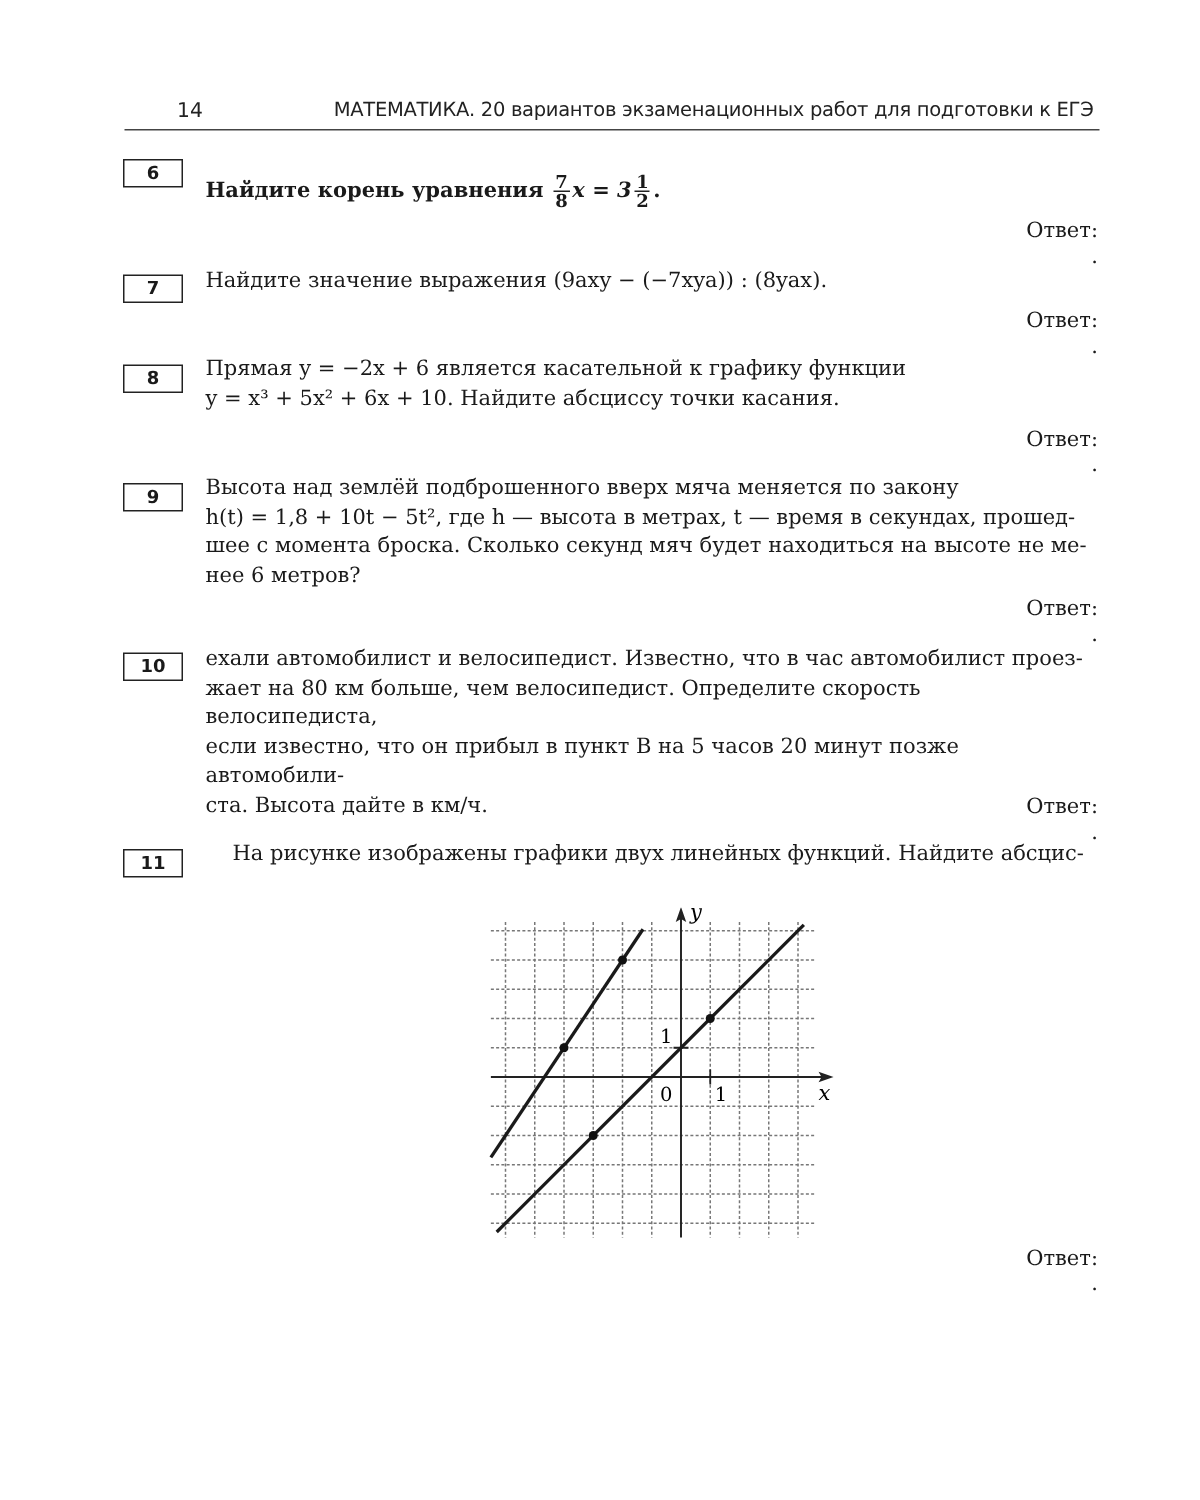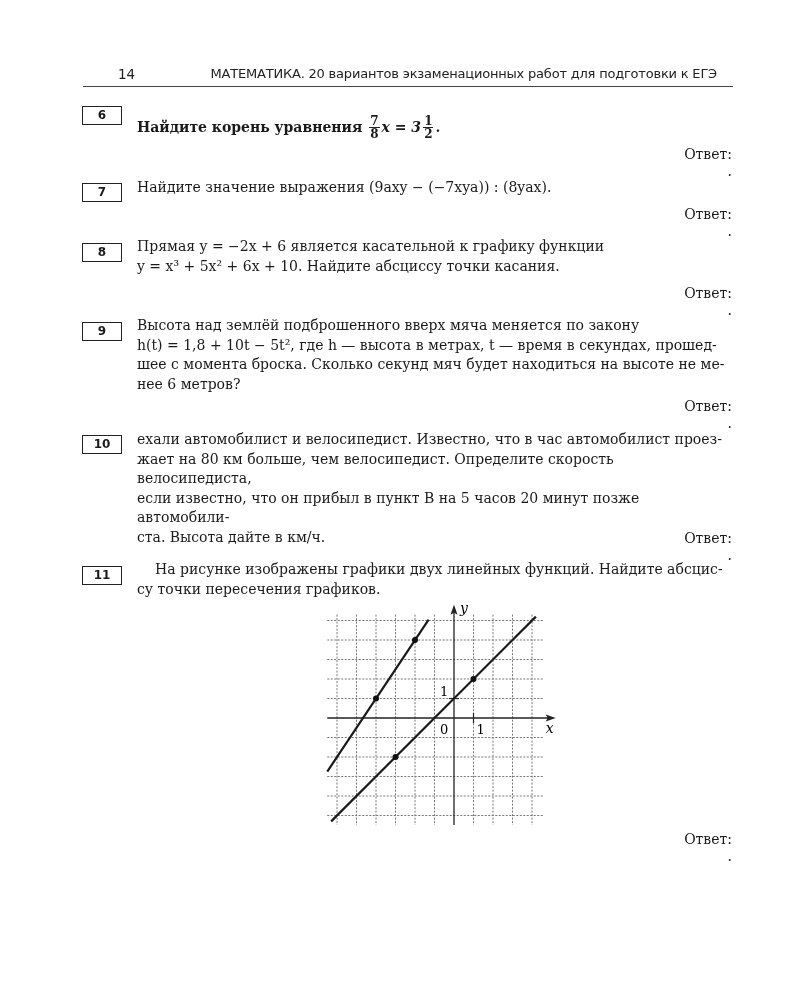--- a/index.html
+++ b/index.html
@@ -1,21 +1,21 @@
 <!DOCTYPE html>
 <html><head>
 <meta charset="utf-8">
 <style>
   html, body { margin:0; padding:0; background:#fff; }
   body { width:800px; height:1000px; position:relative; overflow:hidden; color:#1a1a1a;
          font-family:"DejaVu Serif", "Liberation Serif", serif; }
   .header { position:absolute; left:83px; top:64px; width:650px; height:22px;
             border-bottom:1.5px solid #444; font-family:"DejaVu Sans", sans-serif; font-size:13.5px; color:#222; }
   .header .pg { position:absolute; left:0; top:2px;margin-left:35px; }
-  .header .ttl { position:absolute; right:16px; top:2px; font-size:13px; letter-spacing:-0.2px; }
+  .header .ttl { position:absolute; right:4px; top:2px; font-size:13px; letter-spacing:-0.2px; }
   .task { position:absolute; left:0; width:800px; }
   .num { position:absolute; left:82px; width:38px; height:17px; border:1.6px solid #222;
          font-family:"DejaVu Sans", sans-serif; font-weight:bold; font-size:12px; text-align:center; line-height:17px; }
   .text { position:absolute; left:137px; width:595px; font-size:14px; line-height:19.5px; }
   .text.bold { font-weight:bold; }
   .answer { position:absolute; left:137px; width:595px; font-size:14px; display:flex; align-items:flex-end;flex-direction:column; }
   .answer .lbl { white-space:nowrap; }
   .answer .line { flex:1; border-bottom:1px solid #333; margin-left:8px; height:14px; }
   .answer .dot { margin-left:2px; }
   .frac { display:inline-flex; flex-direction:column; vertical-align:middle; text-align:center; font-size:12px; line-height:12px; margin:0 2px; }
@@ -100,21 +100,20 @@
     <span class="lbl">Ответ:</span>
       <span class="line"></span>
       <span class="dot">.</span>
   </div>
 </div>
 
 <div class="task">
   <div class="num" style="top:566px">11</div>
   <div class="text" style="top:560px">
     <div style="text-indent:18px">На рисунке изображены графики двух линейных функций. Найдите абсцис-</div>
-    <div>су точки пересечения графиков.</div>
   </div>
 
   <svg id="graph" style="position:absolute; left:320px; top:605px;" width="240" height="220" viewBox="0 0 240 220">
     <g id="grid">
         <line x1="17" y1="9.650000000000006" x2="17" y2="220.25" stroke="#777" stroke-width="1" stroke-dasharray="2,1.5"></line>
         <line x1="36.5" y1="9.650000000000006" x2="36.5" y2="220.25" stroke="#777" stroke-width="1" stroke-dasharray="2,1.5"></line>
         <line x1="56" y1="9.650000000000006" x2="56" y2="220.25" stroke="#777" stroke-width="1" stroke-dasharray="2,1.5"></line>
         <line x1="75.5" y1="9.650000000000006" x2="75.5" y2="220.25" stroke="#777" stroke-width="1" stroke-dasharray="2,1.5"></line>
         <line x1="95" y1="9.650000000000006" x2="95" y2="220.25" stroke="#777" stroke-width="1" stroke-dasharray="2,1.5"></line>
         <line x1="114.5" y1="9.650000000000006" x2="114.5" y2="220.25" stroke="#777" stroke-width="1" stroke-dasharray="2,1.5"></line>

